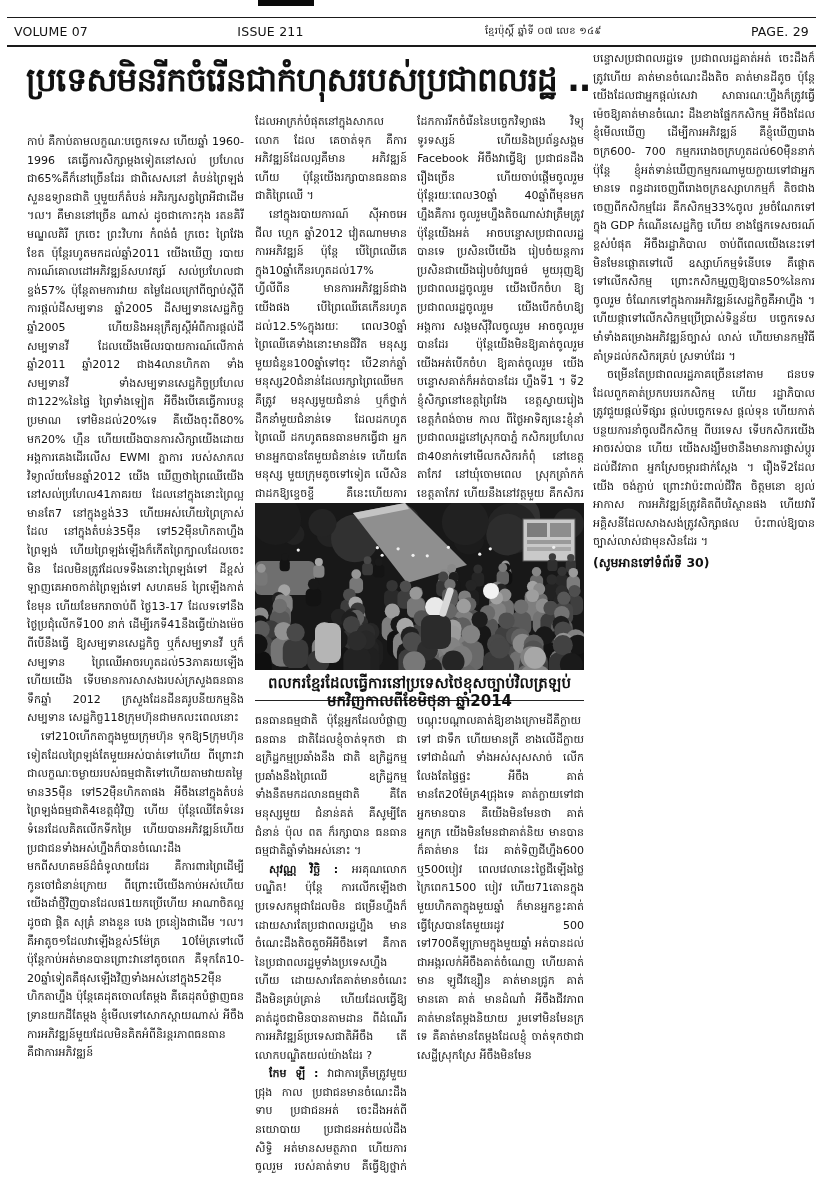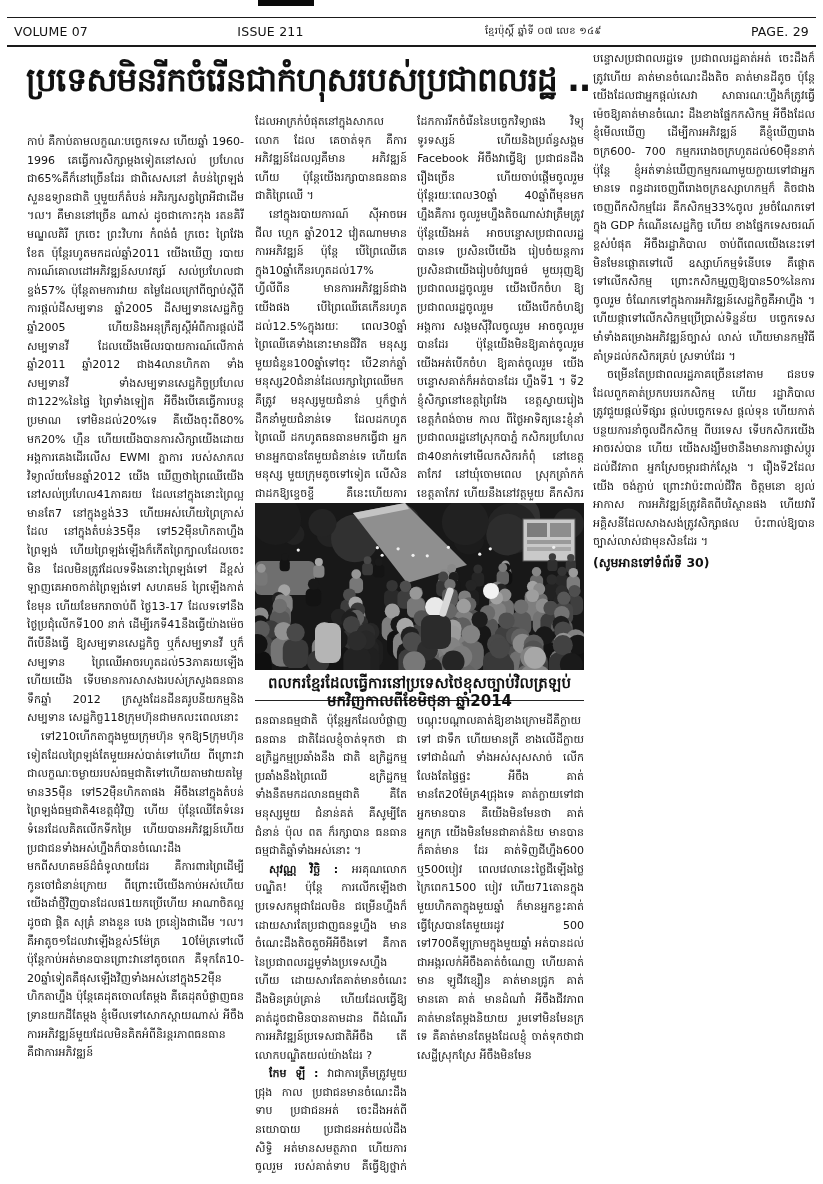--- a/index.html
+++ b/index.html
@@ -334,21 +334,21 @@
         <rect x="166" y="112" width="30" height="34" rx="9" fill="#2b2b2b"></rect>
         <rect x="188" y="84" width="7" height="30" rx="3" fill="#d8d8d8" transform="rotate(18 191 99)"></rect>
         <circle cx="236" cy="88" r="8" fill="#f2f2f2"></circle>
         <rect x="60" y="120" width="26" height="40" rx="8" fill="#b5b5b5"></rect>
       </svg>
   </div>
   <div class="caption">ពលករខ្មែរដែលធ្វើការនៅប្រទេសថៃខុសច្បាប់វិលត្រឡប់មកវិញកាលពីខែមិថុនា ឆ្នាំ2014</div>
 
   <div class="col" style="left:255px;top:712px;width:152px;height:461px;">
     <p class="noind">ធនធានធម្មជាតិ ប៉ុន្តែអ្នកដែលបំផ្លាញធនធាន ជាតិដែលខ្ញុំចាត់ទុកថា ជាឧក្រិដ្ឋកម្មប្រឆាំងនឹង ជាតិ ឧក្រិដ្ឋកម្មប្រឆាំងនឹងព្រៃឈើ ឧក្រិដ្ឋកម្ម ទាំងនឹតមកដលានធម្មជាតិ គឺតែមនុស្សមួយ ជំនាន់គត់ គឺសូម្បីតែជំនាន់ ប៉ុល ពត ក៏រក្សាបាន ធនធានធម្មជាតិឆ្នាំទាំងអស់នោះ ។</p>
-    <p><b>សុវណ្ណ វិច្ឆិ : </b><span>អរគុណលោកបណ្ឌិត! ប៉ុន្តែ ការលើកឡើងថា ប្រទេសកម្ពុជាដែលមិន ជម្រើនហ្នឹងក៏ដោយសារតែប្រជាញធនទ្ឋហ្នឹង មានចំណេះដឹងតិចតួចអីអីចឹងទៅ គឺកាត នៃប្រជាពលរដ្ឋមួទាំងប្រទេសហ្នឹង ហើយ ដោយសារតែគាត់មានចំណេះដឹងមិនគ្រប់គ្រាន់ ហើយដែលធ្វើឱ្យគាត់ដូចជាមិនបានតាមដាន ពីដំណើរការអភិវឌ្ឍន៍ប្រទេសជាតិអីចឹង តើ លោកបណ្ឌិតយល់យ៉ាងដែរ ?</span></p>
+    <p><b>សុវណ្ណ វិច្ឆិ : </b><span>អរគុណលោកបណ្ឌិត! ប៉ុន្តែ ការលើកឡើងថា ប្រទេសកម្ពុជាដែលមិន ជម្រើនហ្នឹងក៏ដោយសារតែប្រជាពលរដ្ឋហ្នឹង មានចំណេះដឹងតិចតួចអីអីចឹងទៅ គឺកាត នៃប្រជាពលរដ្ឋមួទាំងប្រទេសហ្នឹង ហើយ ដោយសារតែគាត់មានចំណេះដឹងមិនគ្រប់គ្រាន់ ហើយដែលធ្វើឱ្យគាត់ដូចជាមិនបានតាមដាន ពីដំណើរការអភិវឌ្ឍន៍ប្រទេសជាតិអីចឹង តើ លោកបណ្ឌិតយល់យ៉ាងដែរ ?</span></p>
     <p><b>កែម ឡី : </b><span>វាជាការត្រឹមត្រូវមួយជ្រុង កាល ប្រជាជនមានចំណេះដឹងទាប ប្រជាជនអត់ ចេះដឹងអត់ពីនយោបាយ ប្រជាជនអត់យល់ដឹង សិទ្ធិ អត់មានសមត្ថភាព ហើយការចូលរួម របស់គាត់ទាប គឺធ្វើឱ្យថ្នាក់ដឹកនាំជិះសេះលែងដៃ តាមតែចិត្ត ប៉ុន្តែយើងមានការសប្បាយ ណាស់ក្រោយពីការបោះឆ្នោតឆ្នាំ2013មក ជាជំនាន់មានការតាមដានច្រើន ប្រជាជនមាន សកម្មភាពច្រើន ដោយសារតែប្រជាជនទទួល</span></p>
   </div>
 
   <div class="col" style="left:417px;top:712px;width:167px;height:461px;">
     <p class="noind">បណ្តុះបណ្តាលគាត់ឱ្យខាងក្រោមដីគឺក្លាយទៅ ជាទឹក ហើយមានត្រី ខាងលើដីក្លាយទៅជាដំណាំ ទាំងអស់សុសសាច់ លើកលែងតែផ្ទៃផ្ទះ អីចឹង គាត់មានតែ20ម៉ែត្រ4ជ្រុងទេ គាត់ក្លាយទៅជា អ្នកមានបាន គឺយើងមិនមែនថា គាត់អ្នកក្រ យើងមិនមែនជាគាត់និយ មានបានក៏គាត់មាន ដែរ គាត់ទិញជីហ្នឹង600 ឬ500បៀវ ពេលវេលានេះថ្លៃជីឡើងថ្លៃក្រៃពេក1500 បៀវ ហើយ71តោនក្នុងមួយហិកតាក្នុងមួយឆ្នាំ ក៏មានអ្នកខ្លះគាត់ធ្វើស្រែបានតែមួយរដូវ 500 ទៅ700គីឡូក្រាមក្នុងមួយឆ្នាំ អត់បានដល់ ជាអង្ករលក់អីចឹងគាត់ចំណេញ ហើយគាត់មាន ឡូជីវខ្សឿន គាត់មានជ្រូក គាត់មានគោ គាត់ មានដំណាំ អីចឹងជីវភាពគាត់មានតែម្តងនិយាយ រួមទៅមិនមែនក្រទេ គឺគាត់មានតែម្តងដែលខ្ញុំ ចាត់ទុកថាជាសេដ្ឋីស្រុកស្រែ អីចឹងមិនមែន</p>
   </div>
 
   <div class="col" style="left:593px;top:50px;width:222px;height:1123px;">
     <p class="noind">បន្ទោសប្រជាពលរដ្ឋទេ ប្រជាពលរដ្ឋគាត់អត់ ចេះដឹងក៏ត្រូវហើយ គាត់មានចំណេះដឹងតិច គាត់មានដីតូច ប៉ុន្តែយើងដែលជាអ្នកផ្តល់សេវា សាធារណៈហ្នឹងក៏ត្រូវធ្វើម៉េចឱ្យគាត់មានចំណេះ ដឹងខាងផ្នែកកសិកម្ម អីចឹងដែលខ្ញុំមើលឃើញ ដើម្បីការអភិវឌ្ឍន៍ គឺខ្ញុំឃើញរោងចក្រ600- 700 កម្មកររោងចក្រហួតដល់60ម៉ឺននាក់ ប៉ុន្តែ ខ្ញុំអត់ទាន់ឃើញកម្មករណាមួយក្លាយទៅជាអ្នក មានទេ ពន្ធដារចេញពីរោងចក្រឧស្សាហកម្មក៏ តិចជាងចេញពីកសិកម្មដែរ គឺកសិកម្ម33%ចូល រួមចំណែកទៅក្នុង GDP កំណើនសេដ្ឋកិច្ច ហើយ ខាងផ្នែកទេសចរណ៍ខ្ពស់បំផុត អីចឹងរដ្ឋាភិបាល ចាប់ពីពេលយើងនេះទៅ មិនមែនផ្តោតទៅលើ ឧស្សាហ៍កម្មទំនើបទេ គឺផ្តោតទៅលើកសិកម្ម ព្រោះកសិកម្មរួញឱ្យបាន50%នៃការចូលរួម ចំណែកទៅក្នុងការអភិវឌ្ឍន៍សេដ្ឋកិច្ចគឺអាហ្នឹង ។ ហើយផ្កាទៅលើកសិកម្មប្រើប្រាស់ទិន្នន័យ បច្ចេកទេស មាំទាំងគម្រោងអភិវឌ្ឍន៍ច្បាស់ លាស់ ហើយមានកម្មវិធីគាំទ្រដល់កសិករគ្រប់ ស្រទាប់ដែរ ។</p>
     <p>ចម្រើនតែប្រជាពលរដ្ឋភាគច្រើននៅតាម ជនបទ ដែលពួកគាត់ប្រកបរបរកសិកម្ម ហើយ រដ្ឋាភិបាលត្រូវជួយផ្តល់ទីផ្សារ ផ្តល់បច្ចេកទេស ផ្តល់ទុន ហើយកាត់បន្ថយការនាំចូលជីកសិកម្ម ពីបរទេស ទើបកសិករយើងអាចរស់បាន ហើយ យើងសង្ឃឹមថានឹងមានការផ្លាស់ប្តូរដល់ជីវភាព អ្នកស្រែចម្ការជាក់ស្តែង ។ រឿងទី2ដែលយើង ចង់ភ្ជាប់ ព្រោះវាប៉ះពាល់ជីវិត ចិត្តមនោ ខ្យល់ អាកាស ការអភិវឌ្ឍន៍ត្រូវគិតពីបរិស្ថានផង ហើយវារីអគ្គិសនីដែលសាងសង់ត្រូវសិក្សាផល ប៉ះពាល់ឱ្យបានច្បាស់លាស់ជាមុនសិនដែរ ។</p>

